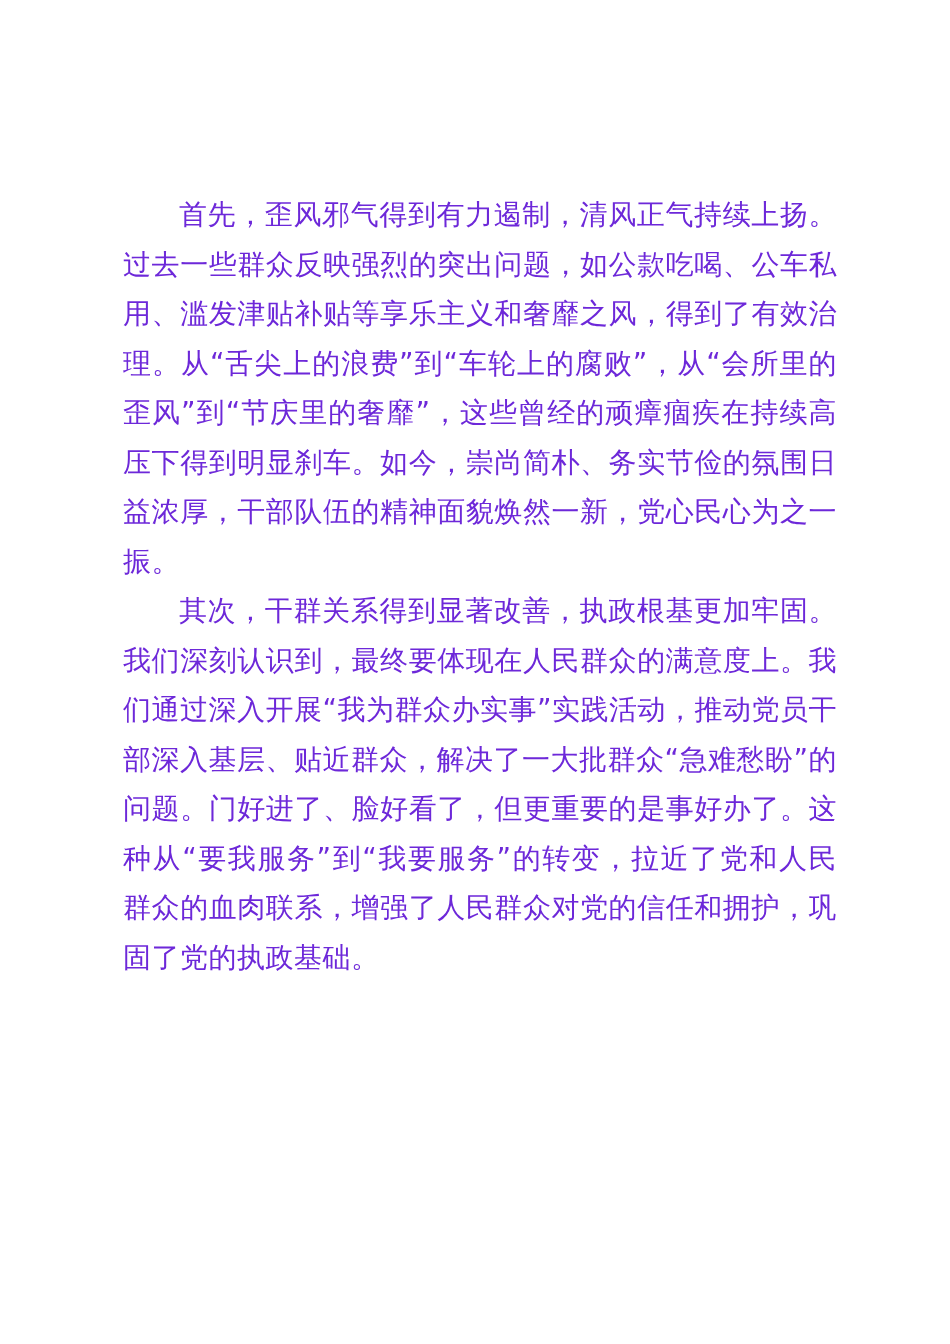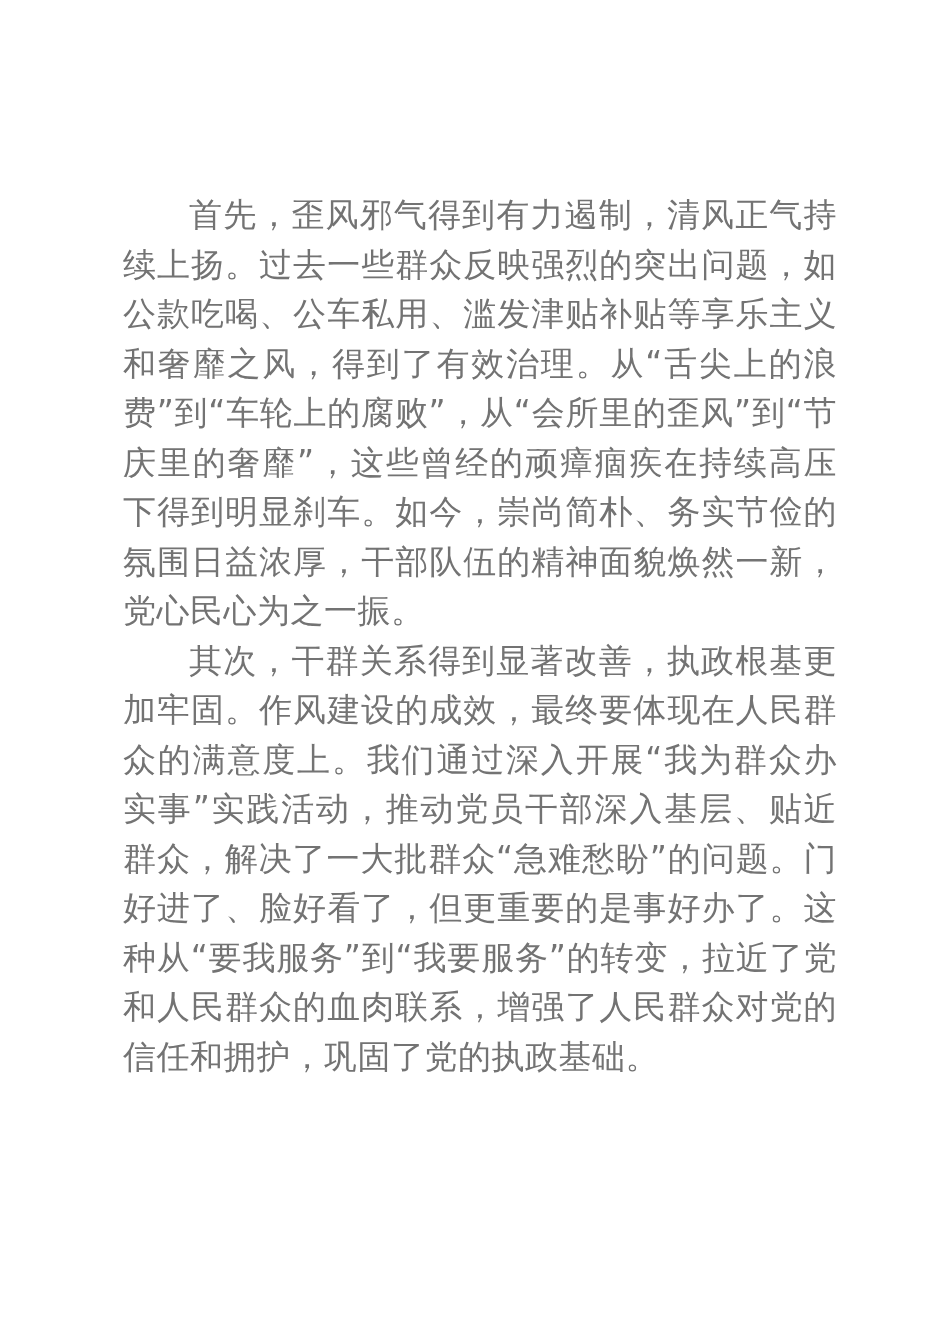--- a/index.html
+++ b/index.html
@@ -16,28 +16,28 @@
   .document-page {
     position: absolute;
     left: 123px;
     top: 190px;
     width: 714px;
   }
   .body-paragraph {
     margin: 0;
     padding: 0;
     font-family: "DejaVu Sans", sans-serif;
-    font-size: 33px;
+    font-size: 28px;
     line-height: 49.5px;
-    color: #737373;
+    color: #6d28d9;
     text-align: justify;
     text-indent: 2em;
     letter-spacing: 0.5px;
     word-break: break-all;
   }
 </style>
 </head>
 <body style="background: rgb(255, 255, 255);">
 
 <div class="document-page">
   <p class="body-paragraph">首先，歪风邪气得到有力遏制，清风正气持续上扬。过去一些群众反映强烈的突出问题，如公款吃喝、公车私用、滥发津贴补贴等享乐主义和奢靡之风，得到了有效治理。从“舌尖上的浪费”到“车轮上的腐败”，从“会所里的歪风”到“节庆里的奢靡”，这些曾经的顽瘴痼疾在持续高压下得到明显刹车。如今，崇尚简朴、务实节俭的氛围日益浓厚，干部队伍的精神面貌焕然一新，党心民心为之一振。</p>
-  <p class="body-paragraph">其次，干群关系得到显著改善，执政根基更加牢固。作风建设的成效，最终要体现在人民群众的满意度上。我们通过深入开展“我为群众办实事”实践活动，推动党员干部深入基层、贴近群众，解决了一大批群众“急难愁盼”的问题。门好进了、脸好看了，但更重要的是事好办了。这种从“要我服务”到“我要服务”的转变，拉近了党和人民群众的血肉联系，增强了人民群众对党的信任和拥护，巩固了党的执政基础。</p>
+  <p class="body-paragraph">其次，干群关系得到显著改善，执政根基更加牢固。我们深刻认识到，最终要体现在人民群众的满意度上。我们通过深入开展“我为群众办实事”实践活动，推动党员干部深入基层、贴近群众，解决了一大批群众“急难愁盼”的问题。门好进了、脸好看了，但更重要的是事好办了。这种从“要我服务”到“我要服务”的转变，拉近了党和人民群众的血肉联系，增强了人民群众对党的信任和拥护，巩固了党的执政基础。</p>
 </div>
 
 </body></html>

